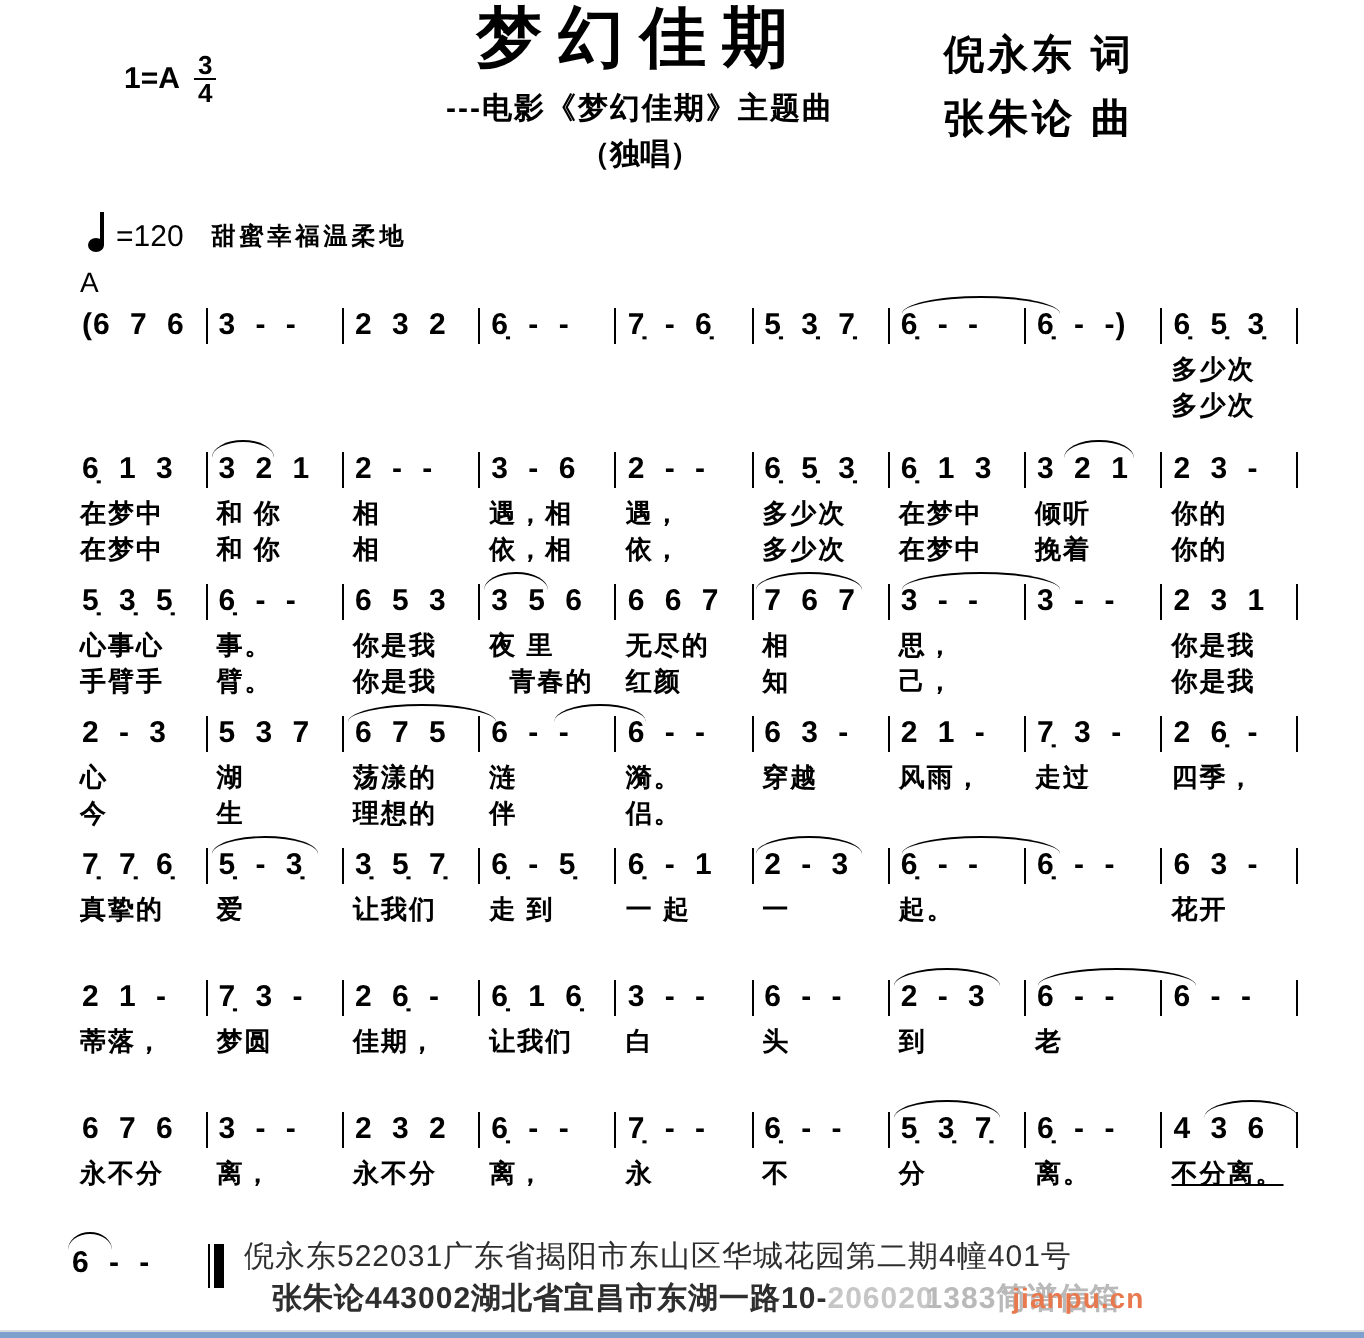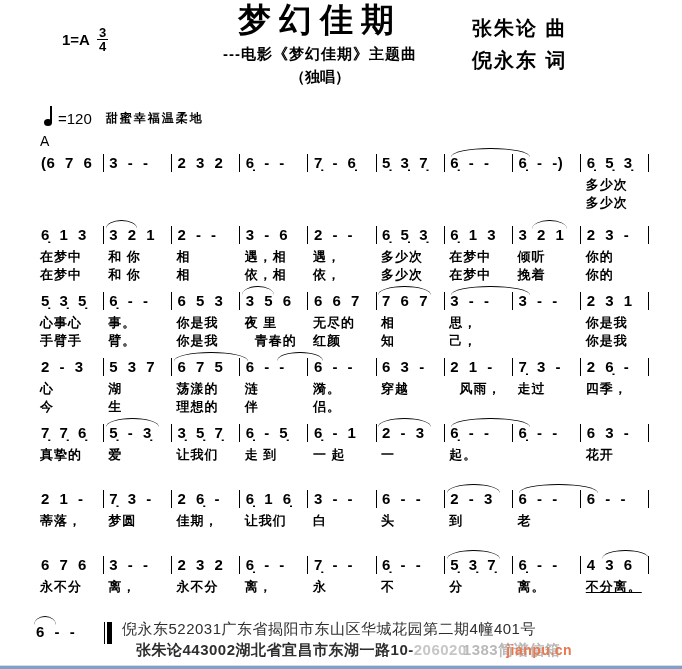--- a/index.html
+++ b/index.html
@@ -64,22 +64,22 @@
     </span>
   </div>
 
   <div class="titleblock">
     <div class="title">梦幻佳期</div>
     <div class="subtitle">---电影《梦幻佳期》主题曲</div>
     <div class="mode">（独唱）</div>
   </div>
 
   <div class="credits">
+    <div>倪永东 词</div>
     <div>张朱论 曲</div>
-    <div>倪永东 词</div>
   </div>
 
   <div class="tempoline">
     <span class="qnote"></span>
     <span class="bpm">=120</span>
     <span class="expression">甜蜜幸福温柔地</span>
   </div>
   <div class="section-label">A</div>
 
   <div id="systems">
@@ -197,21 +197,21 @@
         <div class="measure" style="grid-area: 1 / 15;"><span class="notes">7̣ 3 -</span></div>
         <div class="barline" style="grid-area: 1 / 16;"></div>
         <div class="measure" style="grid-area: 1 / 17;"><span class="notes">2 6̣ -</span></div>
         <div class="barline" style="grid-area: 1 / 18;"></div>
         <div class="lyric" style="grid-area: 2 / 1;">心</div>
         <div class="lyric" style="grid-area: 2 / 3;">湖</div>
         <div class="lyric" style="grid-area: 2 / 5;">荡漾的</div>
         <div class="lyric" style="grid-area: 2 / 7;">涟</div>
         <div class="lyric" style="grid-area: 2 / 9;">漪。</div>
         <div class="lyric" style="grid-area: 2 / 11;">穿越</div>
-        <div class="lyric" style="grid-area: 2 / 13; text-align: center;">风雨，</div>
+        <div class="lyric" style="grid-area: 2 / 13;">风雨，</div>
         <div class="lyric" style="grid-area: 2 / 15;">走过</div>
         <div class="lyric" style="grid-area: 2 / 17;">四季，</div>
         <div class="lyric" style="grid-area: 3 / 1;">今</div>
         <div class="lyric" style="grid-area: 3 / 3;">生</div>
         <div class="lyric" style="grid-area: 3 / 5;">理想的</div>
         <div class="lyric" style="grid-area: 3 / 7;">伴</div>
         <div class="lyric" style="grid-area: 3 / 9;">侣。</div>
       </div>
       <div class="system" style="grid-template-columns: repeat(9, 1fr 2px);">
         <div class="measure" style="grid-area: 1 / 1;"><span class="notes">7̣ 7̣ 6̣</span></div>

